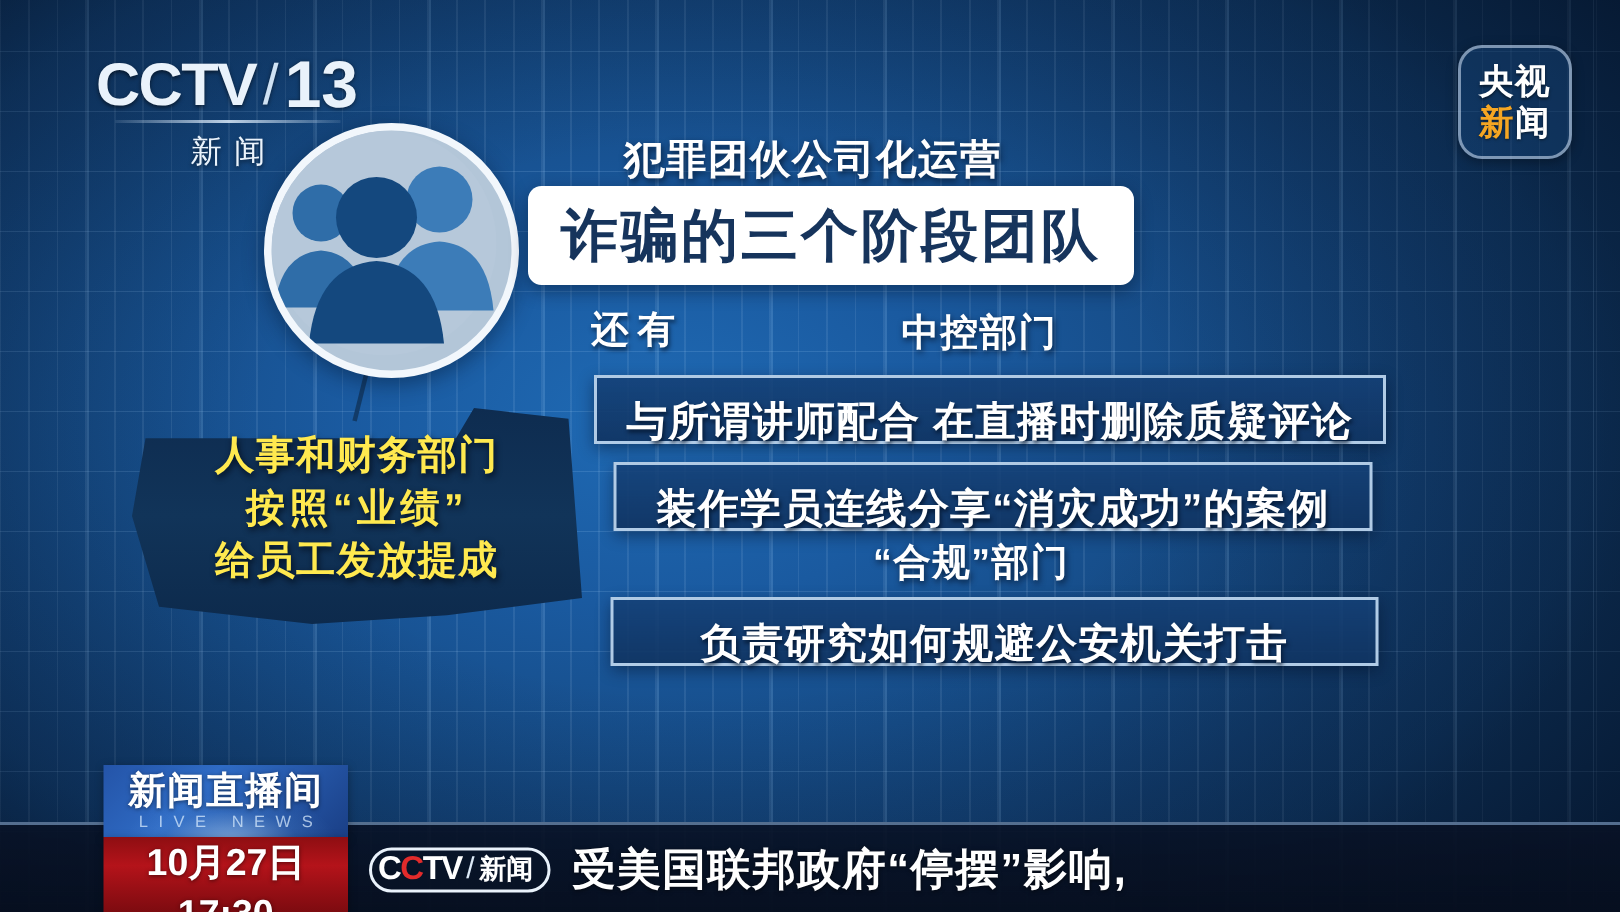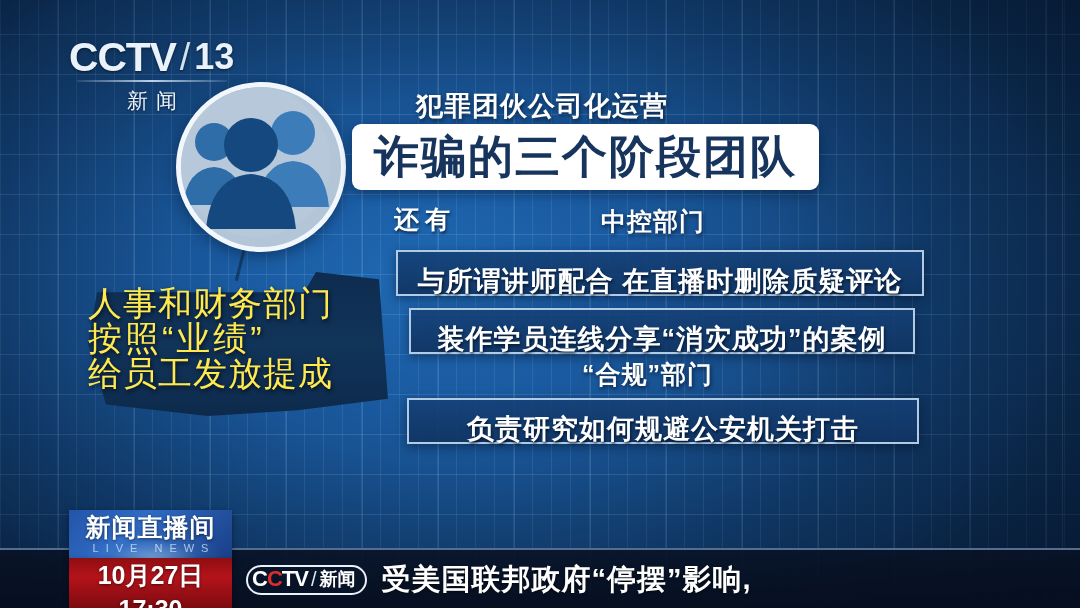--- a/index.html
+++ b/index.html
@@ -82,21 +82,21 @@
     transform: scaleX(1.02);
   }
   .cctv13 .slash {
     font-size: 38px;
     font-weight: 300;
     line-height: 38px;
     margin: 0 2px 0 3px;
     color: #cfe2f4;
   }
   .cctv13 .thirteen {
-    font-size: 36px;
+    font-size: 44px;
     font-weight: bold;
     line-height: 36px;
   }
   .cctv13 .underbar {
     height: 2px;
     width: 150px;
     margin: 2px auto 0;
     background: linear-gradient(to right, rgba(220,235,250,0.1), rgba(220,235,250,0.85), rgba(220,235,250,0.1));
   }
   .cctv13 .xinwen {
@@ -177,21 +177,21 @@
     top: 124px;
     height: 66px;
     padding: 0 22px;
     display: flex;
     align-items: center;
     background: #ffffff;
     border-radius: 9px;
     box-shadow: 0 4px 12px rgba(0,15,35,0.45);
   }
   .headline-box span {
-    font-size: 45px;
+    font-size: 38px;
     font-weight: bold;
     color: #16345c;
     letter-spacing: 2px;
   }
 
   
   .haiyou {
     position: absolute;
     left: 394px;
     top: 203px;
@@ -246,23 +246,24 @@
     height: 144px;
     background: linear-gradient(to bottom, #0e2c50 0%, #113459 50%, #0d2a4c 100%);
     clip-path: polygon(3% 14%, 72% 14%, 76% 0%, 97% 5%, 100% 88%, 70% 96%, 40% 100%, 6% 92%, 0% 50%);
     box-shadow: 0 4px 14px rgba(0,10,25,0.5);
   }
   .callout-text {
     position: absolute;
     left: 88px;
     top: 286px;
     width: 300px;
+    text-align: center;
     color: #ffe94f;
-    font-weight: normal;
-    font-size: 34px;
+    font-weight: bold;
+    font-size: 26px;
     line-height: 35px;
     letter-spacing: 1px;
     text-shadow: 1px 2px 4px rgba(0,8,20,0.85);
   }
   .callout-text .l2 { letter-spacing: 3px; }
 
   
   .lnews {
     position: absolute;
     left: 69px;
@@ -390,20 +391,29 @@
   <div class="cctv13">
     <div class="row1">
       <span class="cc">CCTV</span>
       <span class="slash">/</span>
       <span class="thirteen">13</span>
     </div>
     <div class="underbar"></div>
     <div class="xinwen">新闻</div>
   </div>
 
+  <div class="yangshi">
+    <div class="line">
+      <span class="w">央视</span>
+    </div>
+    <div class="line">
+      <span class="o">新</span>
+      <span class="w">闻</span>
+    </div>
+  </div>
 
   <div class="pointer-line"></div>
   <div class="people-circle">
     <svg width="150" height="150" viewBox="0 0 150 150">
       <circle cx="75" cy="75" r="75" fill="#b6c8da"></circle>
       <g>
         <circle cx="33" cy="55" r="19" fill="#2f6da8"></circle>
         <path d="M2 118 Q6 82 33 80 Q60 82 64 118 Z" fill="#2f6da8"></path>
       </g>
       <g>

